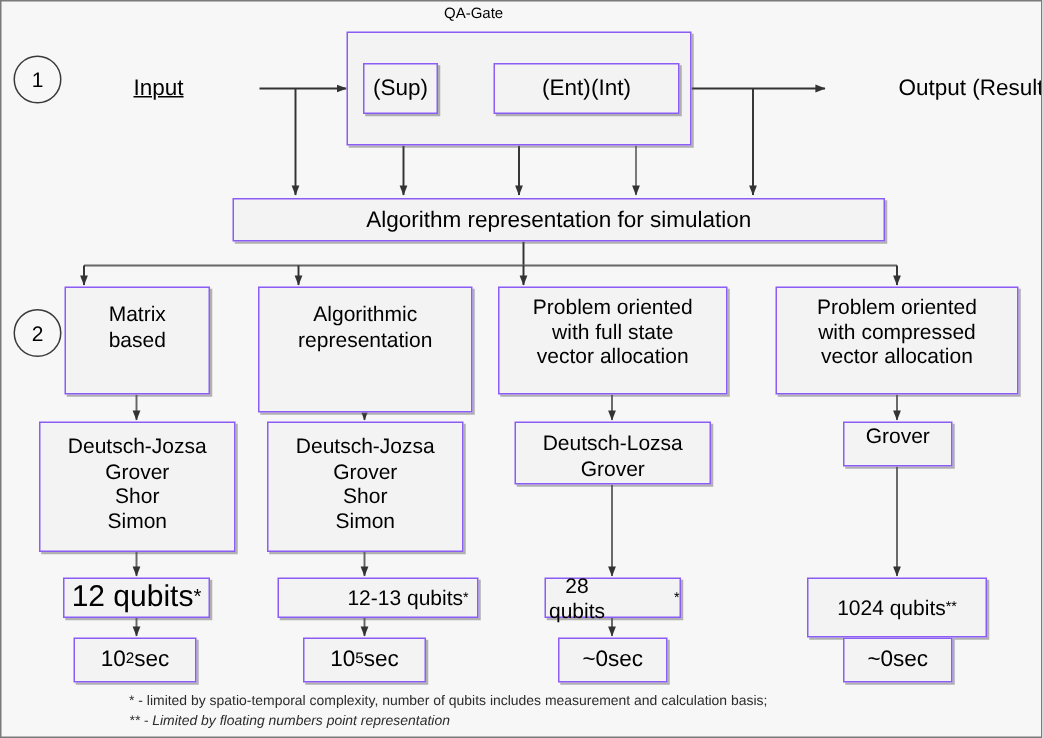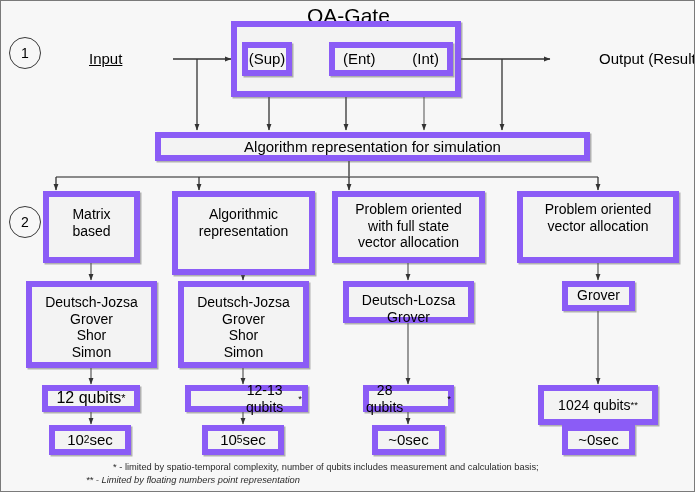--- a/index.html
+++ b/index.html
@@ -19,21 +19,21 @@
   }
   svg.wires {
     position: absolute;
     left: 0; top: 0;
     width: 695px; height: 492px;
     pointer-events: none;
   }
   .box {
     position: absolute;
     box-sizing: border-box;
-    border: 6px solid #8b5cf6;
+    border: 1px solid #8b5cf6;
     background: #f3f3f3;
     display: flex;
     align-items: center;
     justify-content: center;
     text-align: center;
     color: #000;
     line-height: 1.18;
     box-shadow: 1.5px 1.5px 0 rgba(90,90,90,0.45);
   }
   .plain {
@@ -100,67 +100,67 @@
       <path d="M90,411 L90,423" marker-end="url(#ah)" stroke="#666666"></path>
       <path d="M242,411 L242,423" marker-end="url(#ah)" stroke="#666666"></path>
       <path d="M407,411 L407,423" marker-end="url(#ah)" stroke="#666666"></path>
       <path d="M597,411 L597,423" marker-end="url(#ah)" stroke="#666666"></path>
     </g>
   </svg>
 
   <div class="circ" style="left:8px; top:36px;">1</div>
   <div class="circ" style="left:8px; top:205px;">2</div>
 
-  <div class="plain" style="left:306px; top:3px; font-size:21px;">QA-Gate</div>
+  <div class="plain" style="left:295px; top:3px; font-size:10px;">QA-Gate</div>
 
   <div class="box" style="left:230px; top:20px; width:230px; height:76px; background:#f3f3f3;"></div>
 
   <div class="box" style="left:241px; top:41px; width:50px; height:34px; font-size:15px;">(Sup)</div>
 
-  <div class="box" style="left:328px; top:41px; width:124px; height:34px; font-size:15px; justify-content:space-between; padding:0 8px;">
+  <div class="box" style="left:328px; top:41px; width:124px; height:34px; font-size:15px; padding:0 8px;">
     <span>(Ent)</span>
     <span>(Int)</span>
   </div>
 
   <div class="plain" style="left:88px; top:49px; font-size:15px;text-decoration:underline;">Input</div>
   <div class="plain" style="left:556px; top:49px; font-size:15px;margin-left:42px;">Output (Result)</div>
 
   <div class="box" style="left:131px; top:131px; width:435px; height:29px; font-size:15px;margin-left:23px;">Algorithm representation for simulation</div>
 
   <div class="box stack" style="left:42px; top:190px; width:97px; height:72px; font-size:14px; padding-top:9px;">
     <span>Matrix</span>
     <span>based</span>
   </div>
   <div class="box stack" style="left:25px; top:280px; width:131px; height:87px; font-size:14px; padding-top:7px;">
     <span>Deutsch-Jozsa</span>
     <span>Grover</span>
     <span>Shor</span>
     <span>Simon</span>
   </div>
-  <div class="box" style="left:41px; top:384px; width:98px; height:27px; font-size:16px;">
+  <div class="box" style="left:41px; top:384px; width:98px; height:27px; font-size:20px;">
     <span>12 qubits</span>
       <sup>*</sup>
   </div>
   <div class="box" style="left:48px; top:424px; width:82px; height:30px; font-size:15px;">
     <span>10</span>
       <sup>2</sup>
       <span> sec</span>
   </div>
 
   <div class="box stack" style="left:171px; top:190px; width:143px; height:84px; font-size:14px; padding-top:9px;">
     <span>Algorithmic</span>
     <span>representation</span>
   </div>
   <div class="box stack" style="left:177px; top:280px; width:131px; height:87px; font-size:14px; padding-top:7px;">
     <span>Deutsch-Jozsa</span>
     <span>Grover</span>
     <span>Shor</span>
     <span>Simon</span>
   </div>
-  <div class="box" style="left:184px; top:384px; width:123px; height:27px; font-size:14px;padding-left:40px;">
+  <div class="box" style="left:184px; top:384px; width:134px; height:27px; font-size:14px;padding-left:40px;">
     <span>12-13 qubits</span>
       <sup>*</sup>
   </div>
   <div class="box" style="left:201px; top:424px; width:82px; height:30px; font-size:15px;">
     <span>10</span>
       <sup>5</sup>
       <span> sec</span>
   </div>
 
   <div class="box stack" style="left:331px; top:190px; width:153px; height:72px; font-size:14px; padding-top:4px;">
@@ -173,27 +173,28 @@
     <span>Grover</span>
   </div>
   <div class="box" style="left:362px; top:384px; width:91px; height:27px; font-size:14px;gap:44px;">
     <span>28 qubits</span>
       <sup>*</sup>
   </div>
   <div class="box" style="left:371px; top:424px; width:73px; height:30px; font-size:15px;">~0sec</div>
 
   <div class="box stack" style="left:516px; top:190px; width:162px; height:72px; font-size:14px; padding-top:4px;">
     <span>Problem oriented</span>
+    <span>with compressed</span>
     <span>vector allocation</span>
   </div>
   <div class="box stack" style="left:561px; top:280px; width:73px; height:30px; font-size:14px;">
     <span>Grover</span>
   </div>
   <div class="box" style="left:537px; top:384px; width:120px; height:40px; font-size:14px;">
     <span>1024 qubits</span>
       <sup>**</sup>
   </div>
   <div class="box" style="left:561px; top:424px; width:73px; height:30px; font-size:15px;">~0sec</div>
 
-  <div class="plain" style="left:85px; top:461px; font-size:9.3px; color:#2b2b2b;margin-left:27px;">* - limited by spatio-temporal complexity, number of qubits includes measurement and calculation basis;</div>
+  <div class="plain" style="left:85px; top:461px; font-size:9.3px; color:#2b2b2b;">* - limited by spatio-temporal complexity, number of qubits includes measurement and calculation basis;</div>
   <div class="plain" style="left:85px; top:474px; font-size:9.3px; color:#2b2b2b;font-style:italic;">** - Limited by floating numbers point representation</div>
 
 </div>
 
 </body></html>

